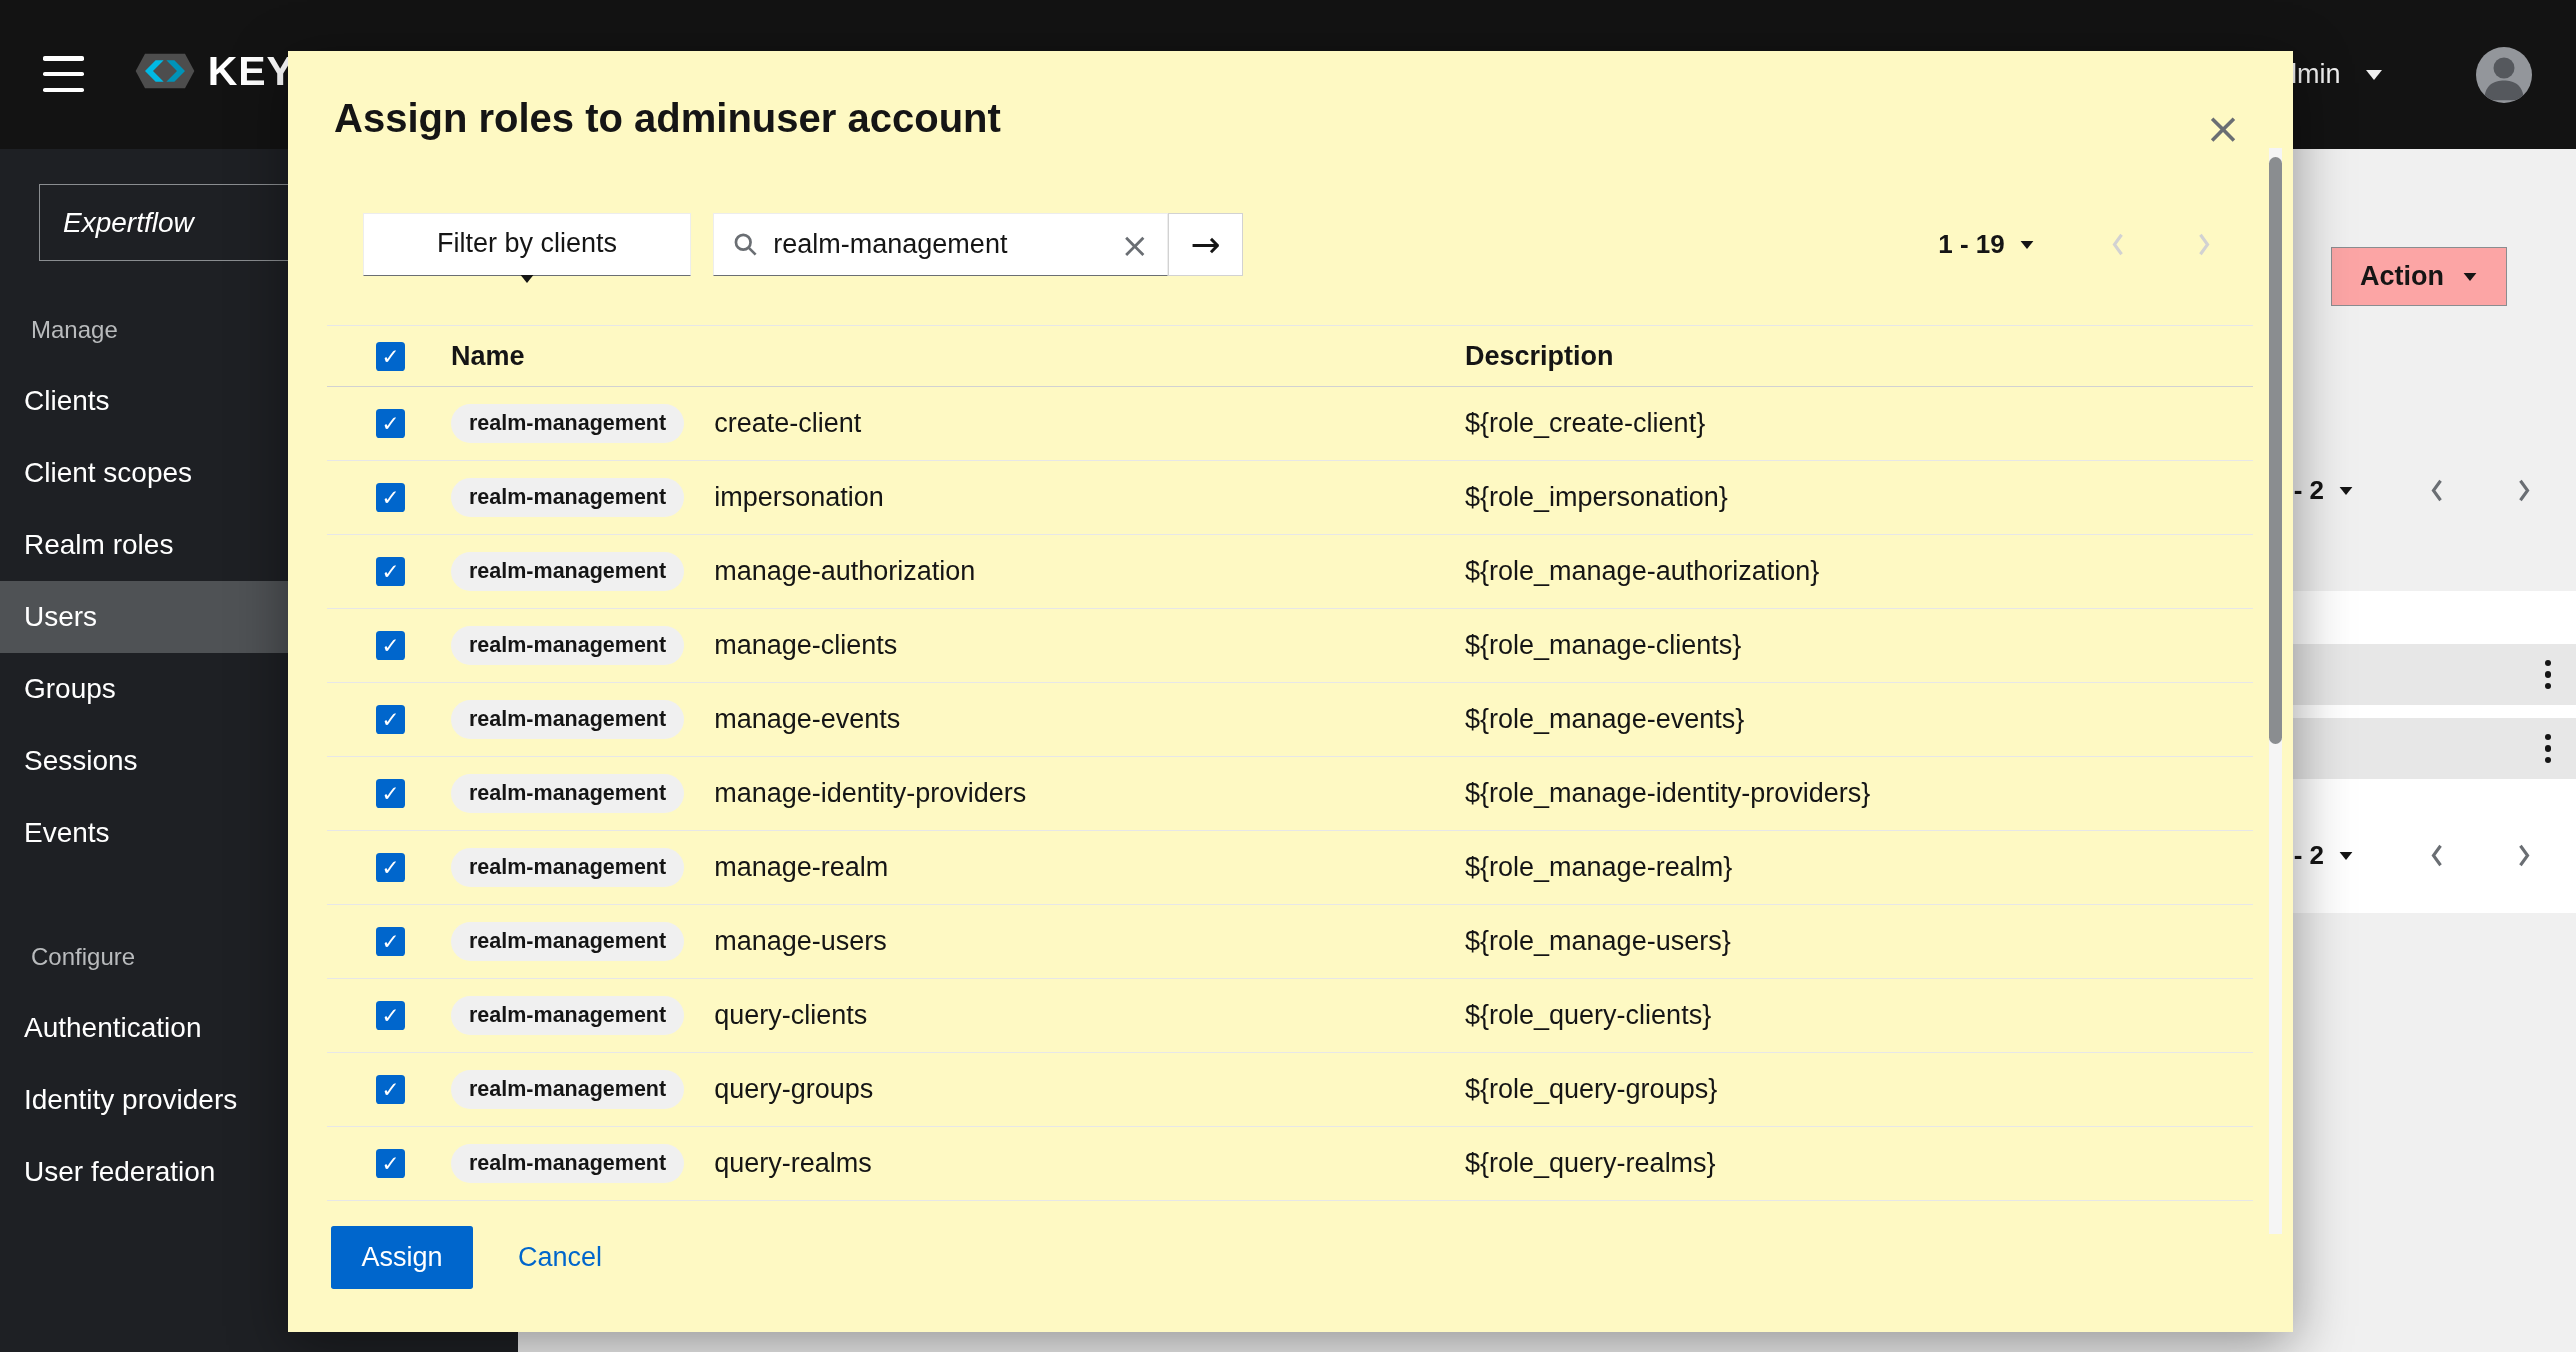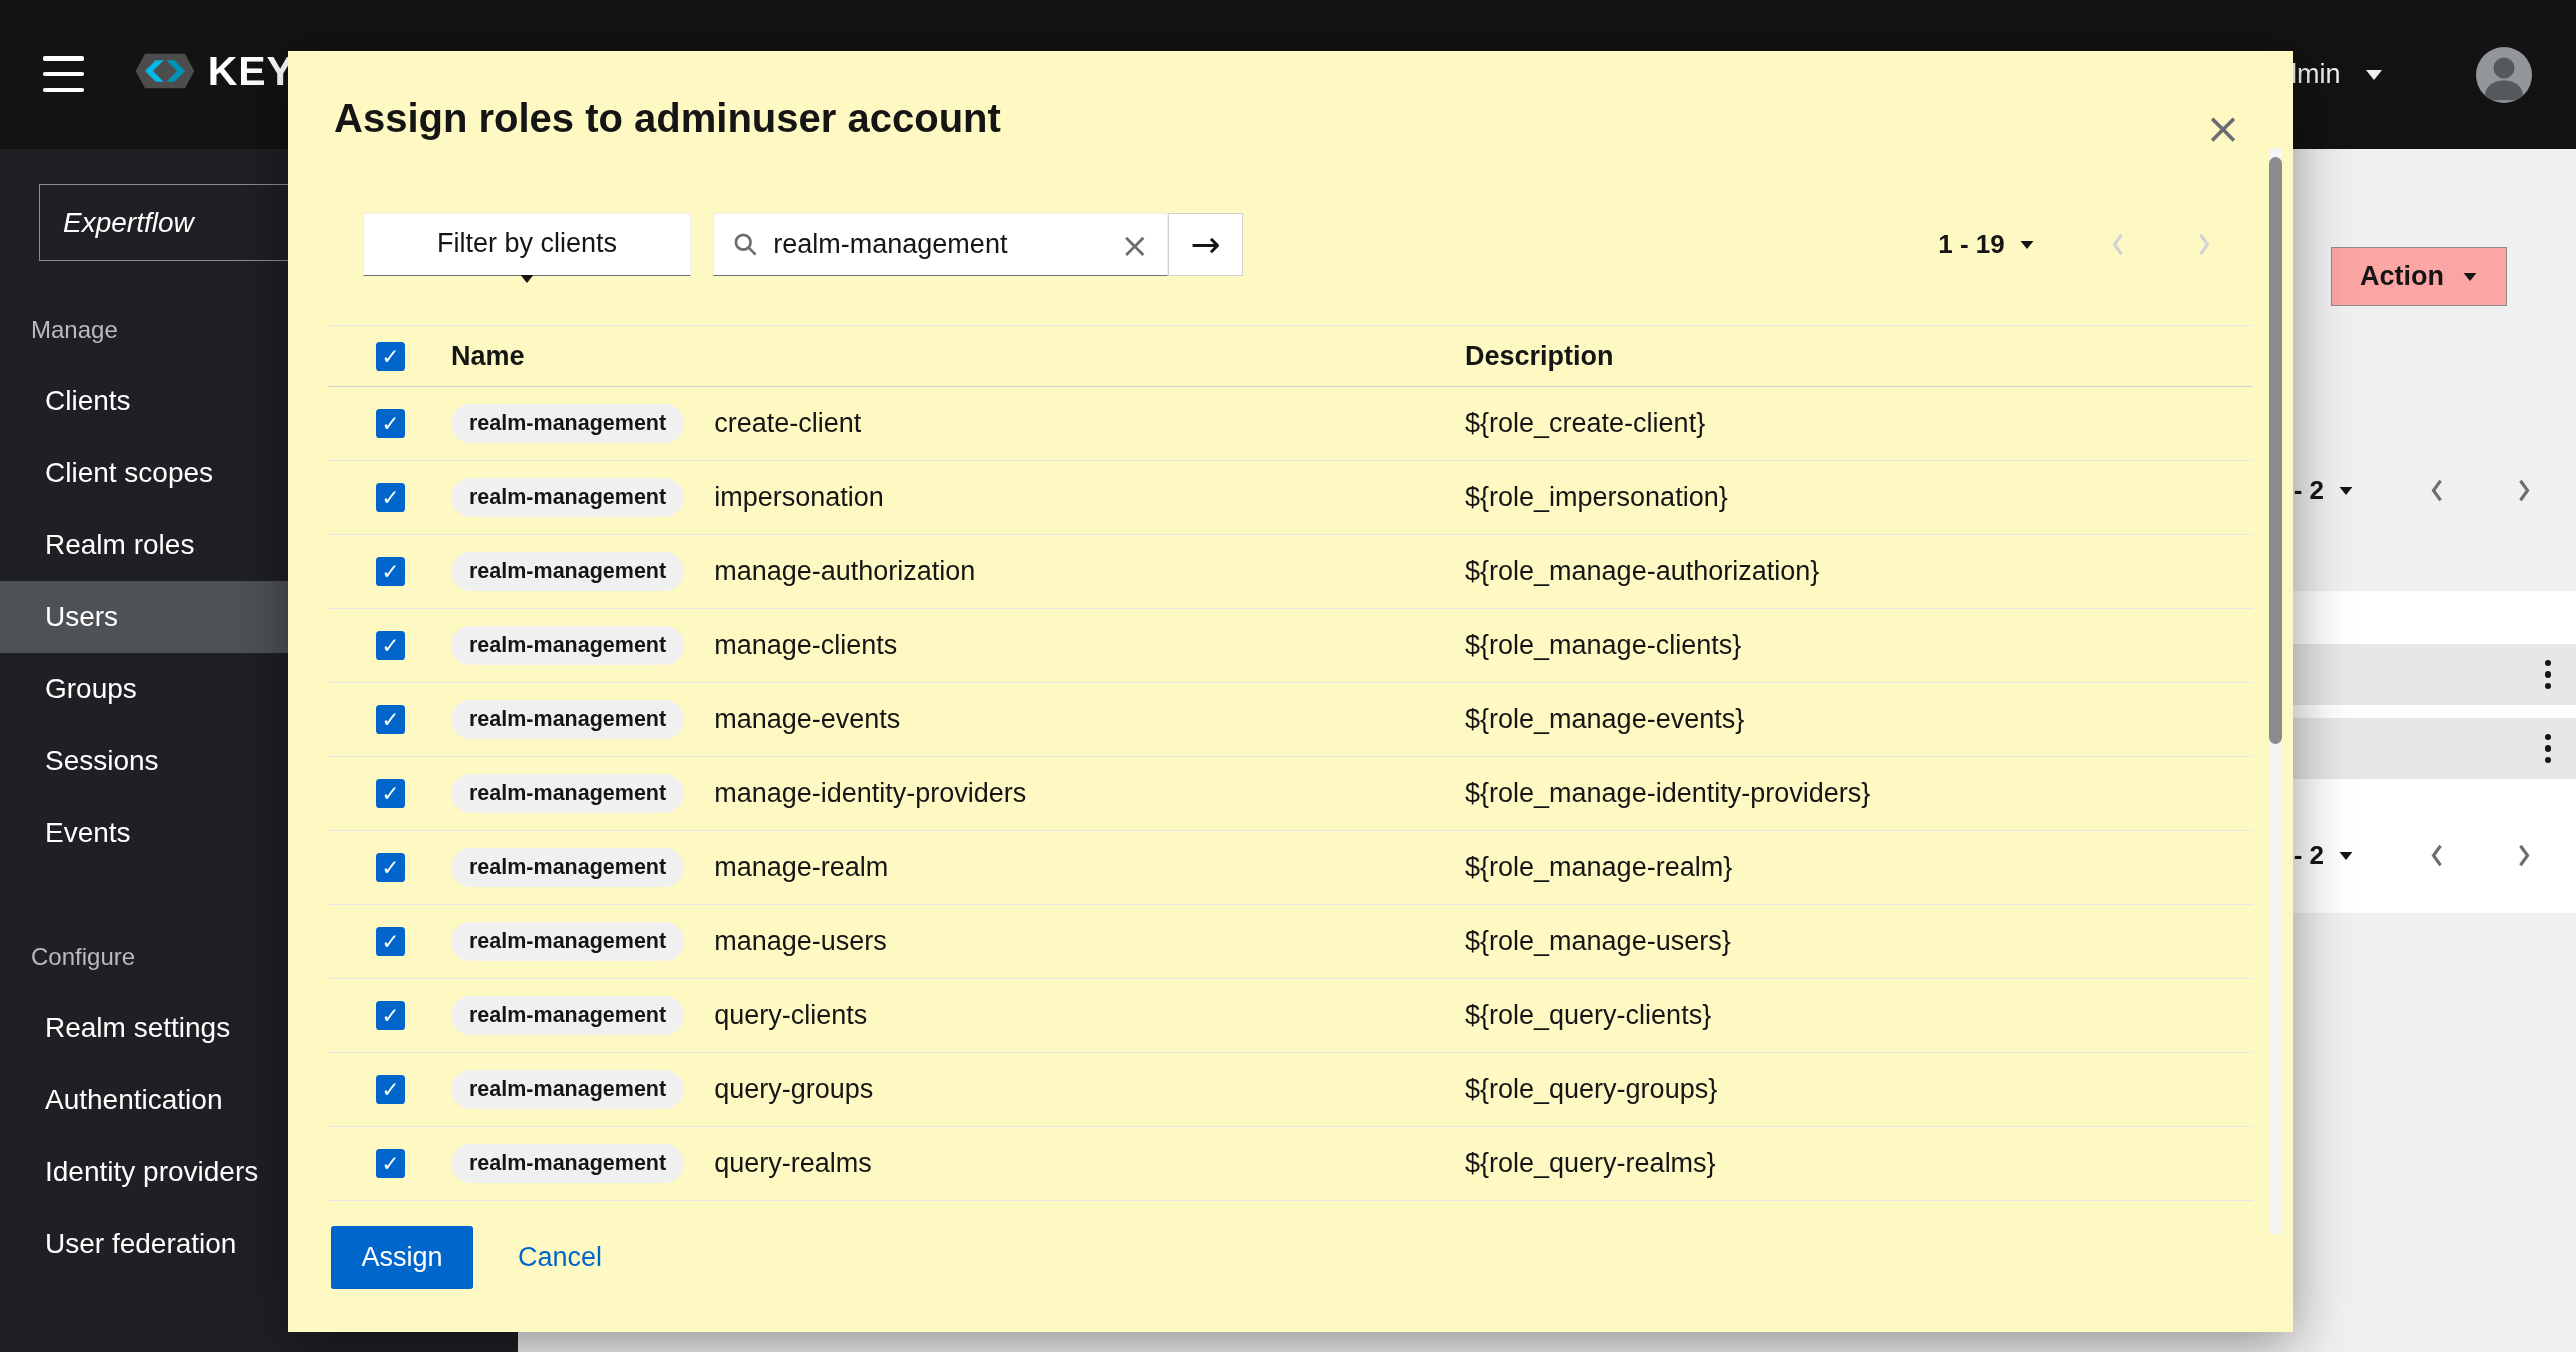--- a/index.html
+++ b/index.html
@@ -29,21 +29,21 @@
   .sidebar { position:absolute; left:0; top:149px; width:518px; height:1204px; background:#1e2024; z-index:4; }
   .realm-selector { position:absolute; left:39px; top:35px; width:421px; height:77px;
     border:0.9px solid #8a8d90; display:flex; align-items:center; justify-content:space-between;
     padding:0 23px; color:#ffffff; font-size:28px; cursor:pointer;font-style:italic; }
   .nav { position:absolute; left:0; top:159px; width:100%; }
   .nav-section-label { height:43px; display:flex; align-items:center; padding-left:31px;
     color:#b9bbbd; font-size:24px; }
   .nav-list { margin-top:14.3px; list-style:none; }
   .nav-list.second { margin-top:13.4px; }
   .nav-gap { height:66px; }
-  .nav-item { height:72px; display:flex; align-items:center; padding-left:45px;
+  .nav-item { height:72px; display:flex; align-items:center; padding-left:24px;
     color:#ffffff; font-size:28px; cursor:pointer; }
   .nav-item.current { background:#4f5255; }
 
   
   .content { position:absolute; left:518px; top:149px; width:2058px; height:1204px; background:#f0f0f0; z-index:1; }
   .white-panel { position:absolute; left:0; top:442px; width:100%; height:322px; background:#ffffff; }
   .band { position:absolute; left:0; width:100%; height:61px; background:#e7e7e7; }
   .band.b1 { top:495px; }
   .band.b2 { top:569px; }
   .kebab { position:absolute; left:2012px; width:36px; height:61px; display:flex; flex-direction:column;
@@ -168,23 +168,20 @@
           <span>Sessions</span>
         </li>
       <li class="nav-item">
           <span>Events</span>
         </li>
     </ul>
     <div class="nav-gap"></div>
     <div class="nav-section-label">Configure</div>
     <ul class="nav-list second">
       <li class="nav-item">
-          <span>Realm settings</span>
-        </li>
-      <li class="nav-item">
           <span>Authentication</span>
         </li>
       <li class="nav-item">
           <span>Identity providers</span>
         </li>
       <li class="nav-item">
           <span>User federation</span>
         </li>
     </ul>
   </div>

